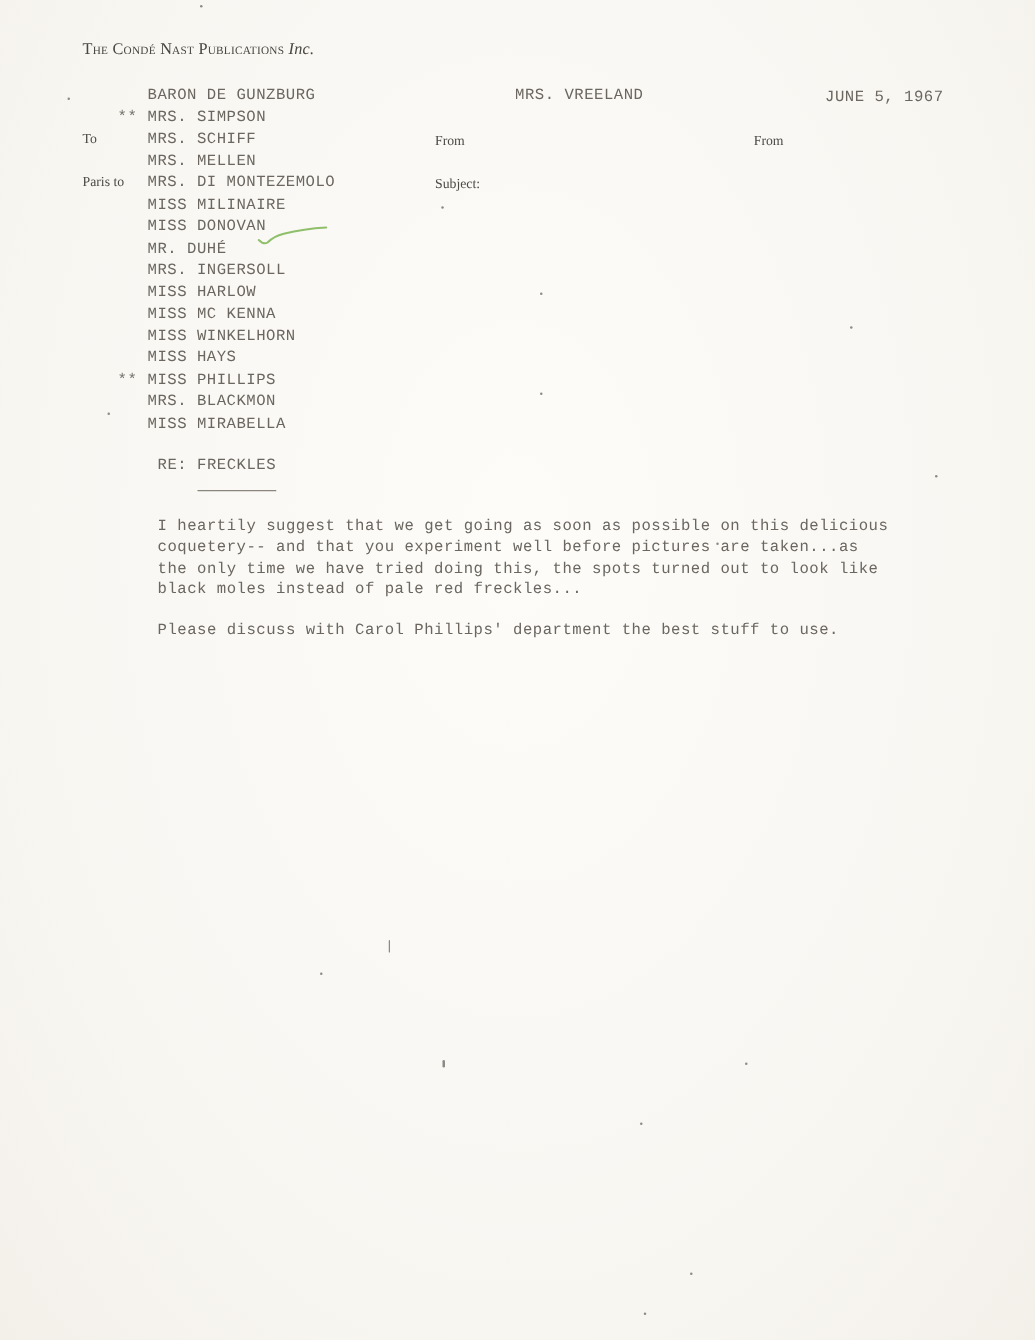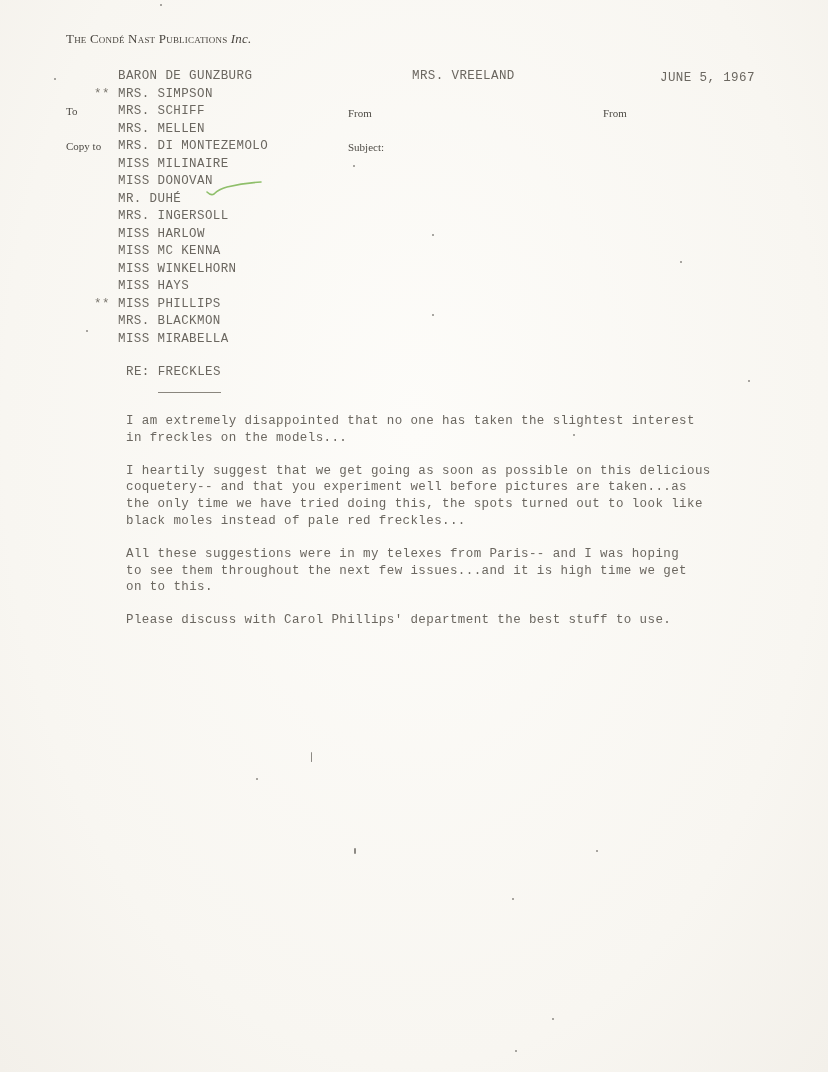--- a/index.html
+++ b/index.html
@@ -101,21 +101,21 @@
 <body>
 
 <div class="page">
 
   <div class="letterhead">
     <span>The Condé Nast Publications</span>
     <span class="inc">Inc.</span>
   </div>
 
   <div class="label" style="left:66px; top:70px;">To</div>
-  <div class="label" style="left:66px; top:105px;">Copy to</div>
+  <div class="label" style="left:66px; top:105px;">Paris to</div>
   <div class="label" style="left:348px; top:72px;">From</div>
   <div class="label" style="left:348px; top:106px;">Subject:</div>
   <div class="label" style="left:603px; top:72px;">From</div>
 
   <div class="field tw" style="left:400px; top:69px;">MRS. VREELAND</div>
   <div class="field tw" style="left:648px; top:71px;">JUNE 5, 1967</div>
   <div class="field tw" style="left:410px; top:106px;"></div>
 
   <ul class="recipients tw">
     <li>
@@ -171,29 +171,24 @@
   <svg class="check" viewBox="0 0 60 18">
     <path d="M2 12 Q6 16 9 14 Q14 9 22 7 Q38 3 56 2" fill="none" stroke="#8fbf6a" stroke-width="1.6" stroke-linecap="round"></path>
   </svg>
 
   <div class="re tw">
     <span>RE:</span>
     <span class="subj">FRECKLES</span>
   </div>
 
   <div class="body-text tw">
-    <p>I am extremely disappointed that no one has taken the slightest interest
-in freckles on the models...</p>
     <p>I heartily suggest that we get going as soon as possible on this delicious
 coquetery-- and that you experiment well before pictures are taken...as
 the only time we have tried doing this, the spots turned out to look like
 black moles instead of pale red freckles...</p>
-    <p>All these suggestions were in my telexes from Paris-- and I was hoping
-to see them throughout the next few issues...and it is high time we get
-on to this.</p>
     <p>Please discuss with Carol Phillips' department the best stuff to use.</p>
   </div>
 
   <div class="speck" style="left:160px; top:4px;"></div>
   <div class="speck" style="left:54px; top:78px;"></div>
   <div class="speck" style="left:353px; top:165px;"></div>
   <div class="speck" style="left:432px; top:234px;"></div>
   <div class="speck" style="left:680px; top:261px;"></div>
   <div class="speck" style="left:432px; top:314px;"></div>
   <div class="speck" style="left:86px; top:330px;"></div>

